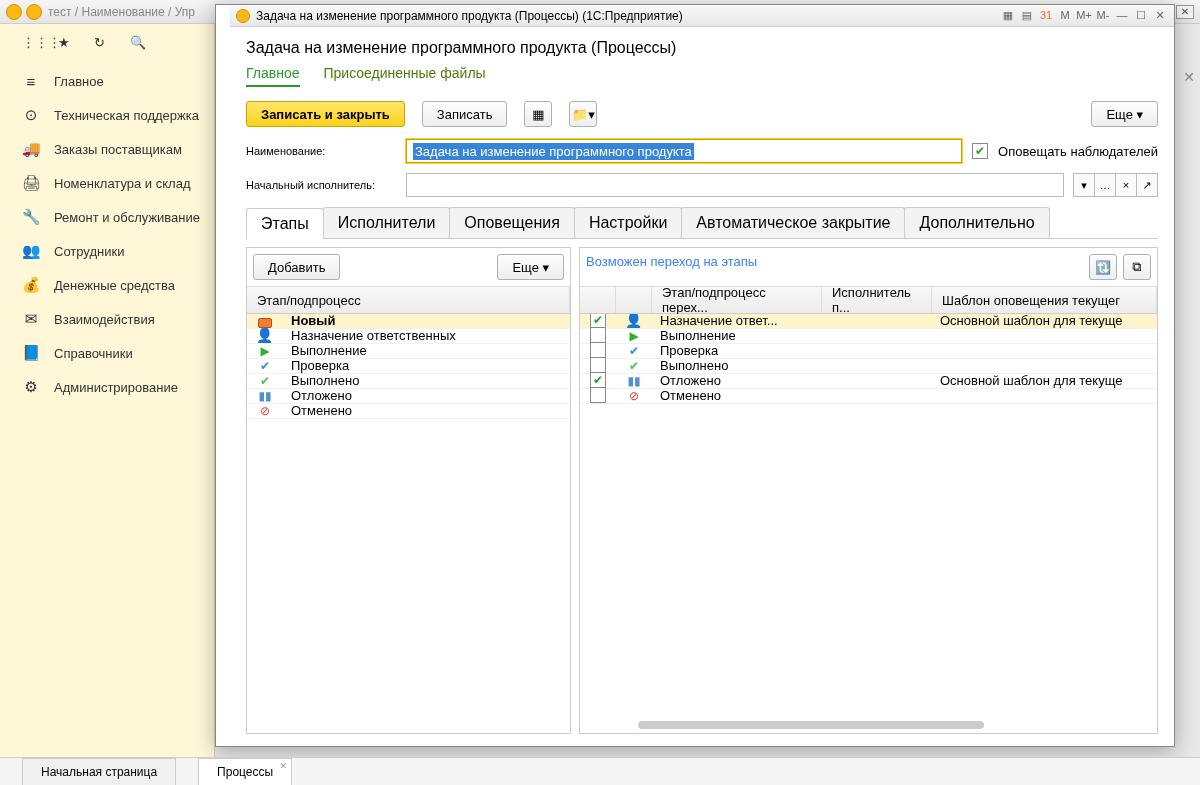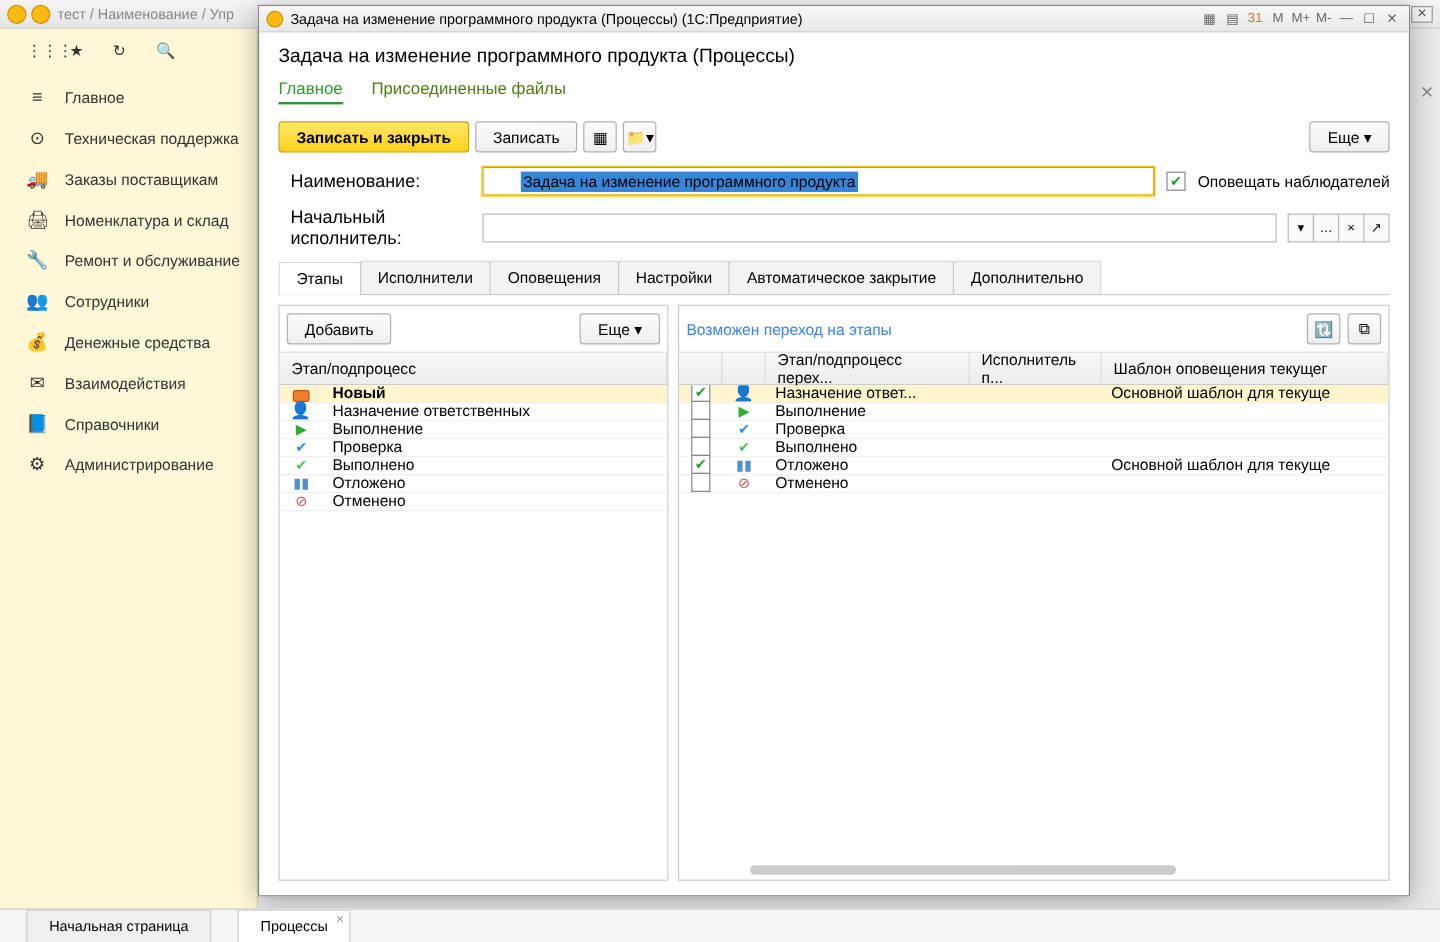--- a/index.html
+++ b/index.html
@@ -15,55 +15,55 @@
 .app { display:flex; height: calc(100% - 24px - 28px); }
 
 .sidebar { width: 215px; background: #fef8d8; border-right:1px solid #d9d4b0; }
 .toolbar-top { height: 40px; display:flex; align-items:center; gap:18px; padding-left:22px;}
 .toolbar-top .ic { width:18px;height:18px;color:#333;}
 .nav-item { display:flex; align-items:center; height:34px; padding-left:22px; gap:14px; color:#333; cursor:pointer;}
 .nav-item .ic { width:18px; text-align:center; font-size:15px;}
 
 .content { flex:1; position:relative; }
 
-.modal { position:absolute; left:0; top:-20px; right:25px; bottom:10px; background:#fff; border:1px solid #888; box-shadow:0 4px 20px rgba(0,0,0,.3);}
+.modal { position:absolute; left:0; top:-20px; right:25px; bottom:10px; background:#fff; border:1px solid #888; box-shadow:0 4px 20px rgba(0,0,0,.3);padding-left:14px;}
 .modal-title { height:22px; background:linear-gradient(#f8f8f8,#e8e8e8); display:flex; align-items:center; padding:0 6px; border-bottom:1px solid #ccc; font-size:12px;}
 .modal-title .logo{width:14px;height:14px;background:#fcb912;border-radius:7px;border:1px solid #d09000;margin-right:6px;}
 .modal-title .spacer{flex:1;}
 .modal-title .wic{width:16px;height:14px;margin-left:3px;font-size:11px;text-align:center;color:#666;}
 
 .modal-body { padding: 12px 16px; height: calc(100% - 22px); overflow:hidden; display:flex; flex-direction:column;}
 .h1 { font-size:16px; font-weight:normal; margin-bottom:8px;}
 .subtabs { display:flex; gap:24px; margin-bottom:14px; font-size:14px;}
 .subtabs .active { color:#2a9a2a; border-bottom:2px solid #2a9a2a; padding-bottom:4px;}
 .subtabs .t { color:#4d7c0f; cursor:pointer; padding-bottom:4px;}
 
-.cmdbar { display:flex; align-items:center; gap:5px; margin-bottom:12px;}
+.cmdbar { display:flex; align-items:center; gap:17px; margin-bottom:12px;}
 .btn { height:26px; padding:0 14px; border:1px solid #b0b0b0; background:linear-gradient(#fdfdfd,#eee); border-radius:3px; font-size:13px; cursor:pointer; display:inline-flex; align-items:center;}
 .btn-primary { background:linear-gradient(#ffe66b,#fdd21a); border-color:#caa200; font-weight:bold;}
 .btn-icon { width:28px; padding:0; justify-content:center;}
 .cmdbar .spacer{flex:1;}
 
 .form-row { display:flex; align-items:center; margin-bottom:10px; gap:10px;}
-.form-row label { width:150px; font-size:15px;margin-left:10px;}
+.form-row label { width:150px; font-size:11px;}
 .inp { flex:1; height:24px; border:1px solid #bbb; padding:0 6px; font-size:13px;}
 .inp.highlighted { border:1px solid #caa200; box-shadow:0 0 0 1px #fdd21a;}
-.inp .sel { background:#3585d8; color:#000000; padding:1px 2px;margin-left:25px;}
+.inp .sel { background:#3585d8; color:#ffffff; padding:1px 2px;}
 .chk { width:16px;height:16px; border:1px solid #888; background:#fff; display:flex; align-items:center; justify-content:center; color:#2a9a2a; font-size:12px;}
 .trail-btns { display:flex; gap:0;}
 .trail-btns .b{width:22px;height:24px;border:1px solid #bbb;background:#fafafa;font-size:11px;text-align:center;line-height:22px;margin-left:-1px;}
 
 .tabstrip { display:flex; border-bottom:1px solid #ccc; margin-bottom:8px;}
-.tabstrip .tab { padding:6px 14px; border:1px solid #ccc; border-bottom:none; background:#f3f3f3; font-size:13px; margin-right:-1px; cursor:pointer; border-radius:3px 3px 0 0;}
+.tabstrip .tab { padding:6px 14px; border:1px solid #ccc; border-bottom:none; background:#f3f3f3; font-size:16px; margin-right:-1px; cursor:pointer; border-radius:3px 3px 0 0;}
 .tabstrip .tab.active { background:#fff; position:relative; top:1px;}
 
 .panes { display:flex; gap:8px; flex:1; min-height:0;}
 .pane { border:1px solid #ccc; flex:1; display:flex; flex-direction:column; min-height:0;}
 .pane.left { flex:0 0 325px;}
-.pane-toolbar { display:flex; align-items:center; padding:6px; gap:6px;}
+.pane-toolbar { display:flex; padding:6px; gap:6px;}
 .pane-toolbar .spacer{flex:1;}
 .gridhead { background:linear-gradient(#f8f8f8,#ececec); border-top:1px solid #ddd; border-bottom:1px solid #ccc; display:flex; height:28px; align-items:center;}
 .gridhead .col { padding:0 10px; font-size:13px; border-right:1px solid #ddd; height:100%; display:flex; align-items:center;}
 .gridbody { flex:1; overflow:auto;}
 .row { display:flex; align-items:flex-end; height:15px; border-bottom:1px solid #f0f0f0;}
 .row.sel { background:#fef5cc;}
 .row .c { padding:0 8px; font-size:13px; display:flex; align-items:center; gap:8px;}
 .row .c.chk-c{width:36px;justify-content:center;}
 .row .c.icon-c{width:36px;justify-content:center;}
 .ic-new{width:14px;height:10px;background:#f08030;border:1px solid #c05010;border-radius:2px;}

